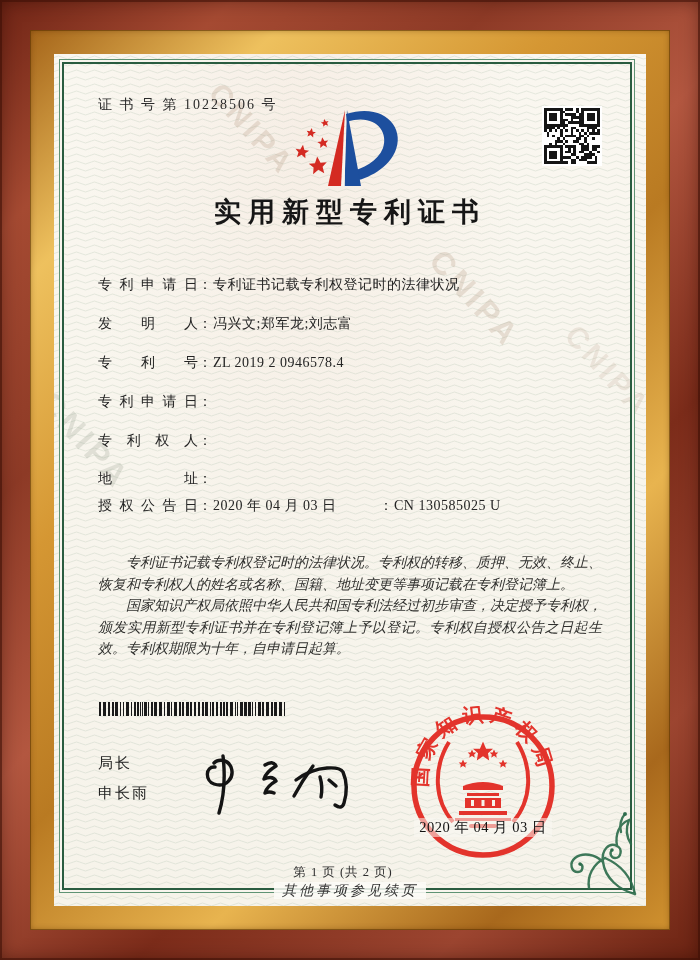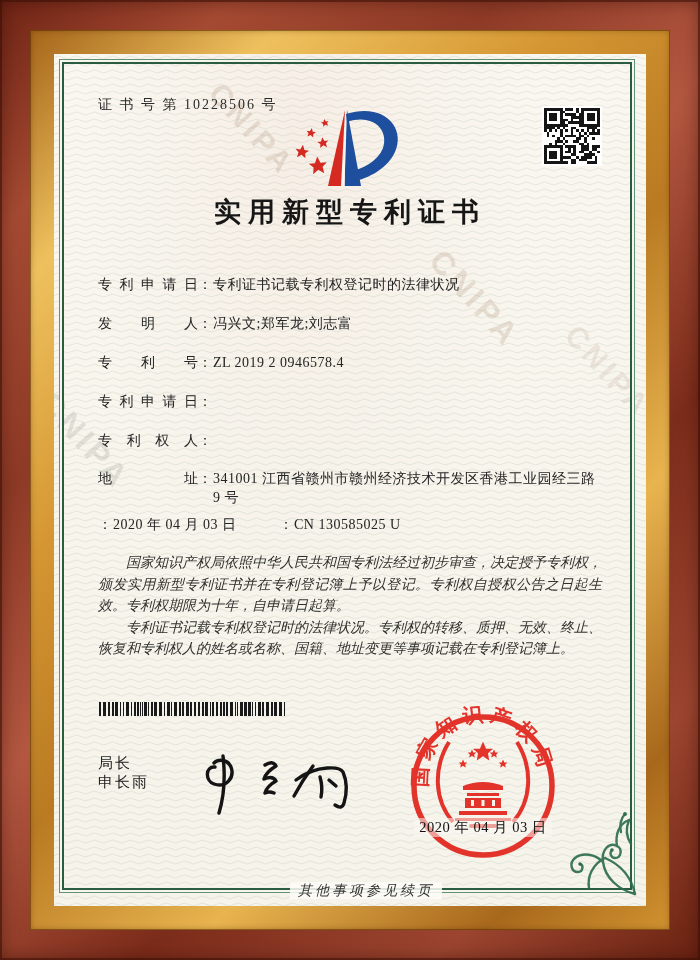--- a/index.html
+++ b/index.html
@@ -78,33 +78,33 @@
 
   
   .barcode { position:absolute; left:45px; top:648px; width:188px; height:14px;
              display:flex; align-items:stretch; background:transparent; }
   .barcode i { display:block; height:100%; }
   .barcode i.b { background:#1a1a1a; }
 
   .officer { position:absolute; left:44px; top:700px;
              font-family:"Liberation Sans","DejaVu Sans",sans-serif;
              font-size:15px; color:#222; letter-spacing:2px; }
-  .officer .name { }
+  .officer .name { margin-top:11px; }
   .signature { position:absolute; left:139px; top:669px; }
 
   .seal { position:absolute; left:349px; top:652px; }
   .seal-date { position:absolute; left:360px; top:764px; width:138px; text-align:center;
                font-size:14.5px; color:#121212; letter-spacing:.5px;
                background:rgba(250,248,242,.55); }
 
   .flourish { position:absolute; left:505px; top:752px; }
 
   .page-no { position:absolute; left:0; top:810px; width:578px; text-align:center;
              font-size:12.5px; color:#2d2d2d; letter-spacing:1px; }
-  .note { position:absolute; left:16px; bottom:6px; width:100%; text-align:center;
+  .note { position:absolute; left:0; bottom:6px; width:100%; text-align:center;
           font-size:14px; color:#333; letter-spacing:3px; font-style:italic; }
   .note span { background:rgba(253,252,248,.85); padding:1px 8px; }
 </style>
 </head>
 <body>
 
 <div class="frame">
   <div class="gold">
     <div class="paper">
 
@@ -612,35 +612,35 @@
           <span class="lbl">专利申请日</span>
             <span class="colon">：</span>
         </div>
         <div class="frow">
           <span class="lbl">专利权人</span>
             <span class="colon">：</span>
         </div>
         <div class="frow addr">
           <span class="lbl">地址</span>
             <span class="colon">：</span>
-          <span class="val">341001 江西省赣州市赣州经济技术开发区香港工业园经三路 9 号</span>
         </div>
         <div class="frow grant">
+          <span class="lbl">授权公告日</span>
             <span class="colon">：</span>
           <span class="val" style="flex:0 0 150px">2020 年 04 月 03 日</span>
           <span class="grant-right">
               <span class="colon">：</span>
             <span class="val">CN 130585025 U</span>
           </span>
         </div>
       </div>
 
       <div class="legal">
+        <p>专利证书记载专利权登记时的法律状况。专利权的转移、质押、无效、终止、恢复和专利权人的姓名或名称、国籍、地址变更等事项记载在专利登记簿上。</p>
         <p>国家知识产权局依照中华人民共和国专利法经过初步审查，决定授予专利权，颁发实用新型专利证书并在专利登记簿上予以登记。专利权自授权公告之日起生效。专利权期限为十年，自申请日起算。</p>
-        <p>专利证书记载专利权登记时的法律状况。专利权的转移、质押、无效、终止、恢复和专利权人的姓名或名称、国籍、地址变更等事项记载在专利登记簿上。</p>
       </div>
 
       <div class="barcode" id="barcode">
           <i class="b" style="width: 2px;"></i>
           <i style="width: 2px;"></i>
           <i class="b" style="width: 3px;"></i>
           <i style="width: 2px;"></i>
           <i class="b" style="width: 2px;"></i>
           <i style="width: 2px;"></i>
           <i class="b" style="width: 2px;"></i>
@@ -796,17 +796,18 @@
           <path d="M46,52 C34,58 28,70 30,82"></path>
           <path d="M62,26 C60,20 62,12 66,8"></path>
         </g>
         <g fill="#2a6b4a" opacity="0.9">
           <circle cx="53" cy="44" r="1.8"></circle>
             <circle cx="21" cy="58" r="1.8"></circle>
             <circle cx="66" cy="8" r="2"></circle>
         </g>
       </svg>
 
+      <div class="page-no">第 1 页 (共 2 页)</div>
       <div class="note"><span>其他事项参见续页</span></div>
 
     </div>
   </div>
 </div>
 
 </body></html>

